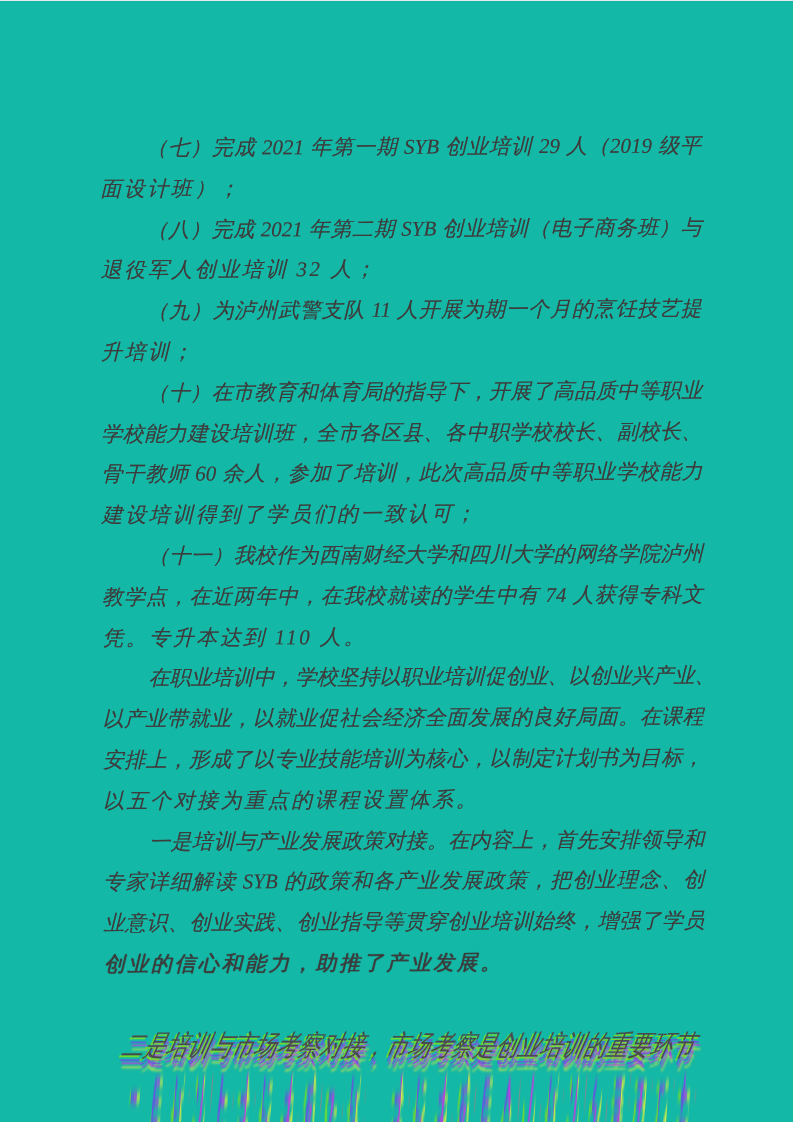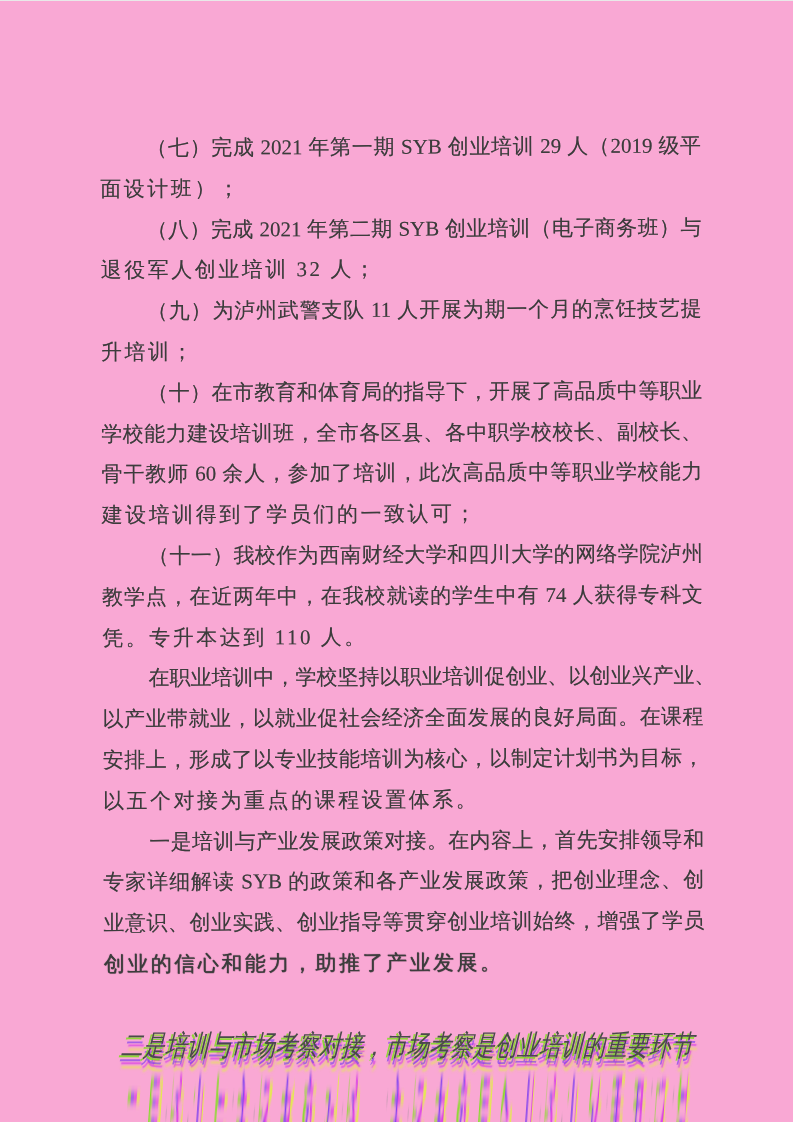--- a/index.html
+++ b/index.html
@@ -10,22 +10,23 @@
     width: 793px;
     height: 1122px;
     overflow: hidden;
     background: #ffffff;
     font-family: "Liberation Serif", "DejaVu Serif", serif;
   }
   .page {
     position: relative;
     width: 793px;
     height: 1122px;
-    background: #f9a8d4;
+    background: #14b8a6;
     overflow: hidden;
+    font-style: italic;
   }
   .scan-edge {
     position: absolute;
     top: 0; left: 0;
     width: 793px;
     height: 1px;
     background: #e9e9e9;
   }
   .body-text {
     position: absolute;

